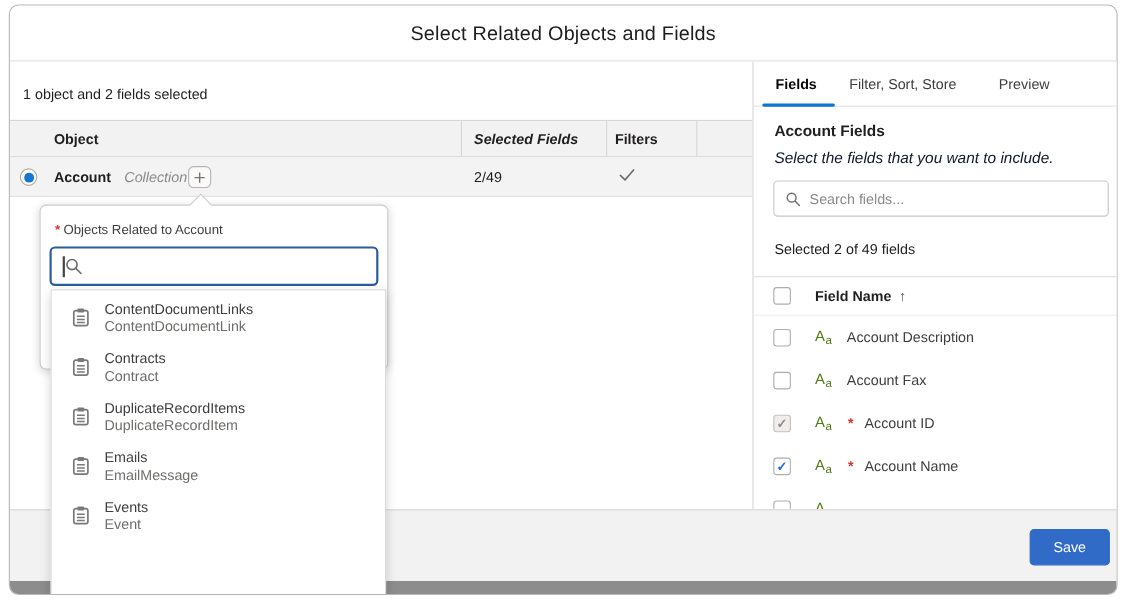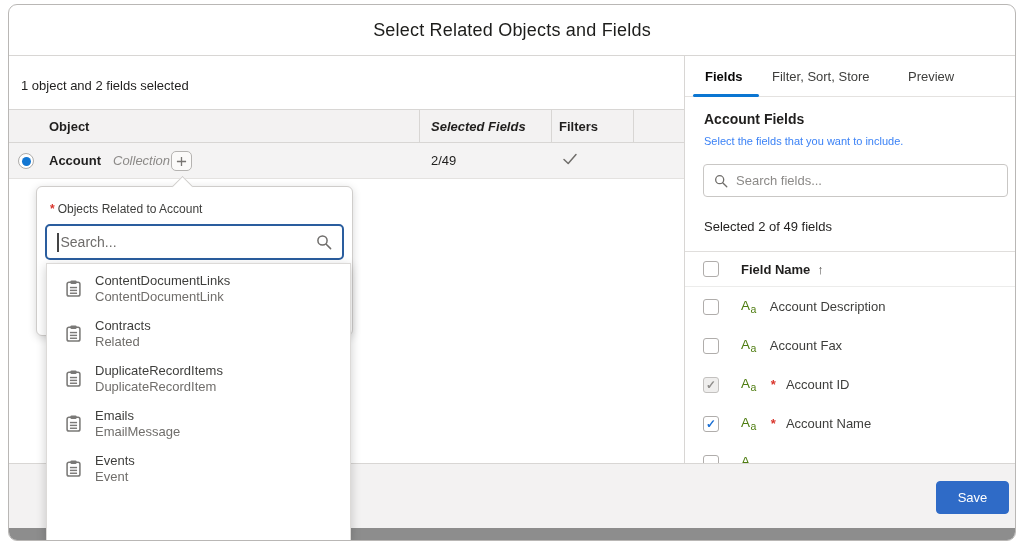--- a/index.html
+++ b/index.html
@@ -31,21 +31,21 @@
   .cell-selected { position:absolute; left:422px; top:10px; color:#201f1e; }
   .cell-filters { position:absolute; left:552px; top:8px; }
   
   .right-panel { position:absolute; left:675px; top:51px; width:333px; height:407px; border-left:1px solid #d8d6d4; background:#fff; overflow:hidden; }
   .tabs-line { position:absolute; left:0; right:0; top:40px; height:1px; background:#e4e2e0; }
   .tab { position:absolute; top:13px; font-size:13px; color:#3e3e3c; cursor:pointer; }
   .tab.active { font-weight:bold; color:#080707; }
   .tab-fields { left:20px; } .tab-filter { left:87px; } .tab-preview { left:223px; }
   .tab-underline { position:absolute; left:8px; top:38px; width:66px; height:3px; background:#0b76d2; border-radius:2px; }
   .rp-heading { position:absolute; left:19px; top:55px; font-size:14px; font-weight:bold; color:#201f1e; }
-  .rp-sub { position:absolute; left:19px; top:79px; font-size:11px; color:#3b82f6; }
+  .rp-sub { position:absolute; left:19px; top:79px; font-size:14px; color:#0f172a;font-style:italic; }
   .rp-search { position:absolute; left:18px; right:9px; top:108px; height:33px; border:1px solid #c9c7c5; border-radius:4px; background:#fff; display:flex; align-items:center; padding:0 10px; gap:8px; }
   .rp-search input { border:none; outline:none; flex:1; font-size:13px; font-family:inherit; color:#201f1e; background:transparent; }
   .rp-search input::placeholder { color:#8c8a88; }
   .rp-sel-summary { position:absolute; left:19px; top:163px; font-size:13px; color:#201f1e; }
   .fld-header { position:absolute; left:0; right:0; top:195px; height:36px; border-top:1px solid #e0dedc; border-bottom:1px solid #ececeb; display:flex; align-items:center; }
   .fld-header .cb { margin-left:18px; }
   .fld-header .fld-title { margin-left:22px; font-size:13px; font-weight:bold; color:#201f1e; }
   .fld-header .sort { margin-left:7px; font-size:13px; color:#514f4d; }
   .fld-rows { position:absolute; left:0; right:0; top:231px; bottom:0; overflow:hidden; }
   .fld-row { position:relative; height:39px; display:flex; align-items:center; }
@@ -194,21 +194,20 @@
     </div>
     <div class="bottom-strip"></div>
 
     <div class="popover">
       <div class="notch"></div>
       <div class="pop-label">
         <span class="req">*</span><span>Objects Related to Account</span>
       </div>
       <div class="pop-search">
         <span class="pop-caret"></span>
-        <input type="text" placeholder="Search..." style="">
         <svg width="16" height="16" viewBox="0 0 16 16">
             <circle cx="6.5" cy="6.5" r="4.6" fill="none" stroke="#6e6c6a" stroke-width="1.5"></circle>
             <line x1="10.2" y1="10.2" x2="14.6" y2="14.6" stroke="#6e6c6a" stroke-width="1.5" stroke-linecap="round"></line>
           </svg>
       </div>
     </div>
 
     <div class="dropdown">
 
 
@@ -229,21 +228,21 @@
       <div class="dd-item">
         <svg class="dd-icon" width="19" height="19" viewBox="0 0 16 16">
             <rect x="2.6" y="2.8" width="10.8" height="11.6" rx="1.6" fill="none" stroke="#7a7977" stroke-width="1.3"></rect>
             <rect x="5.4" y="1.2" width="5.2" height="3" rx="0.9" fill="#7a7977"></rect>
             <line x1="5" y1="7.2" x2="11" y2="7.2" stroke="#7a7977" stroke-width="1.2"></line>
             <line x1="5" y1="9.6" x2="11" y2="9.6" stroke="#7a7977" stroke-width="1.2"></line>
             <line x1="5" y1="12" x2="11" y2="12" stroke="#7a7977" stroke-width="1.2"></line>
           </svg>
         <span class="dd-text">
             <span class="dd-name">Contracts</span>
-            <span class="dd-api">Related</span>
+            <span class="dd-api">Contract</span>
           </span>
       </div>
 
       <div class="dd-item">
         <svg class="dd-icon" width="19" height="19" viewBox="0 0 16 16">
             <rect x="2.6" y="2.8" width="10.8" height="11.6" rx="1.6" fill="none" stroke="#7a7977" stroke-width="1.3"></rect>
             <rect x="5.4" y="1.2" width="5.2" height="3" rx="0.9" fill="#7a7977"></rect>
             <line x1="5" y1="7.2" x2="11" y2="7.2" stroke="#7a7977" stroke-width="1.2"></line>
             <line x1="5" y1="9.6" x2="11" y2="9.6" stroke="#7a7977" stroke-width="1.2"></line>
             <line x1="5" y1="12" x2="11" y2="12" stroke="#7a7977" stroke-width="1.2"></line>

